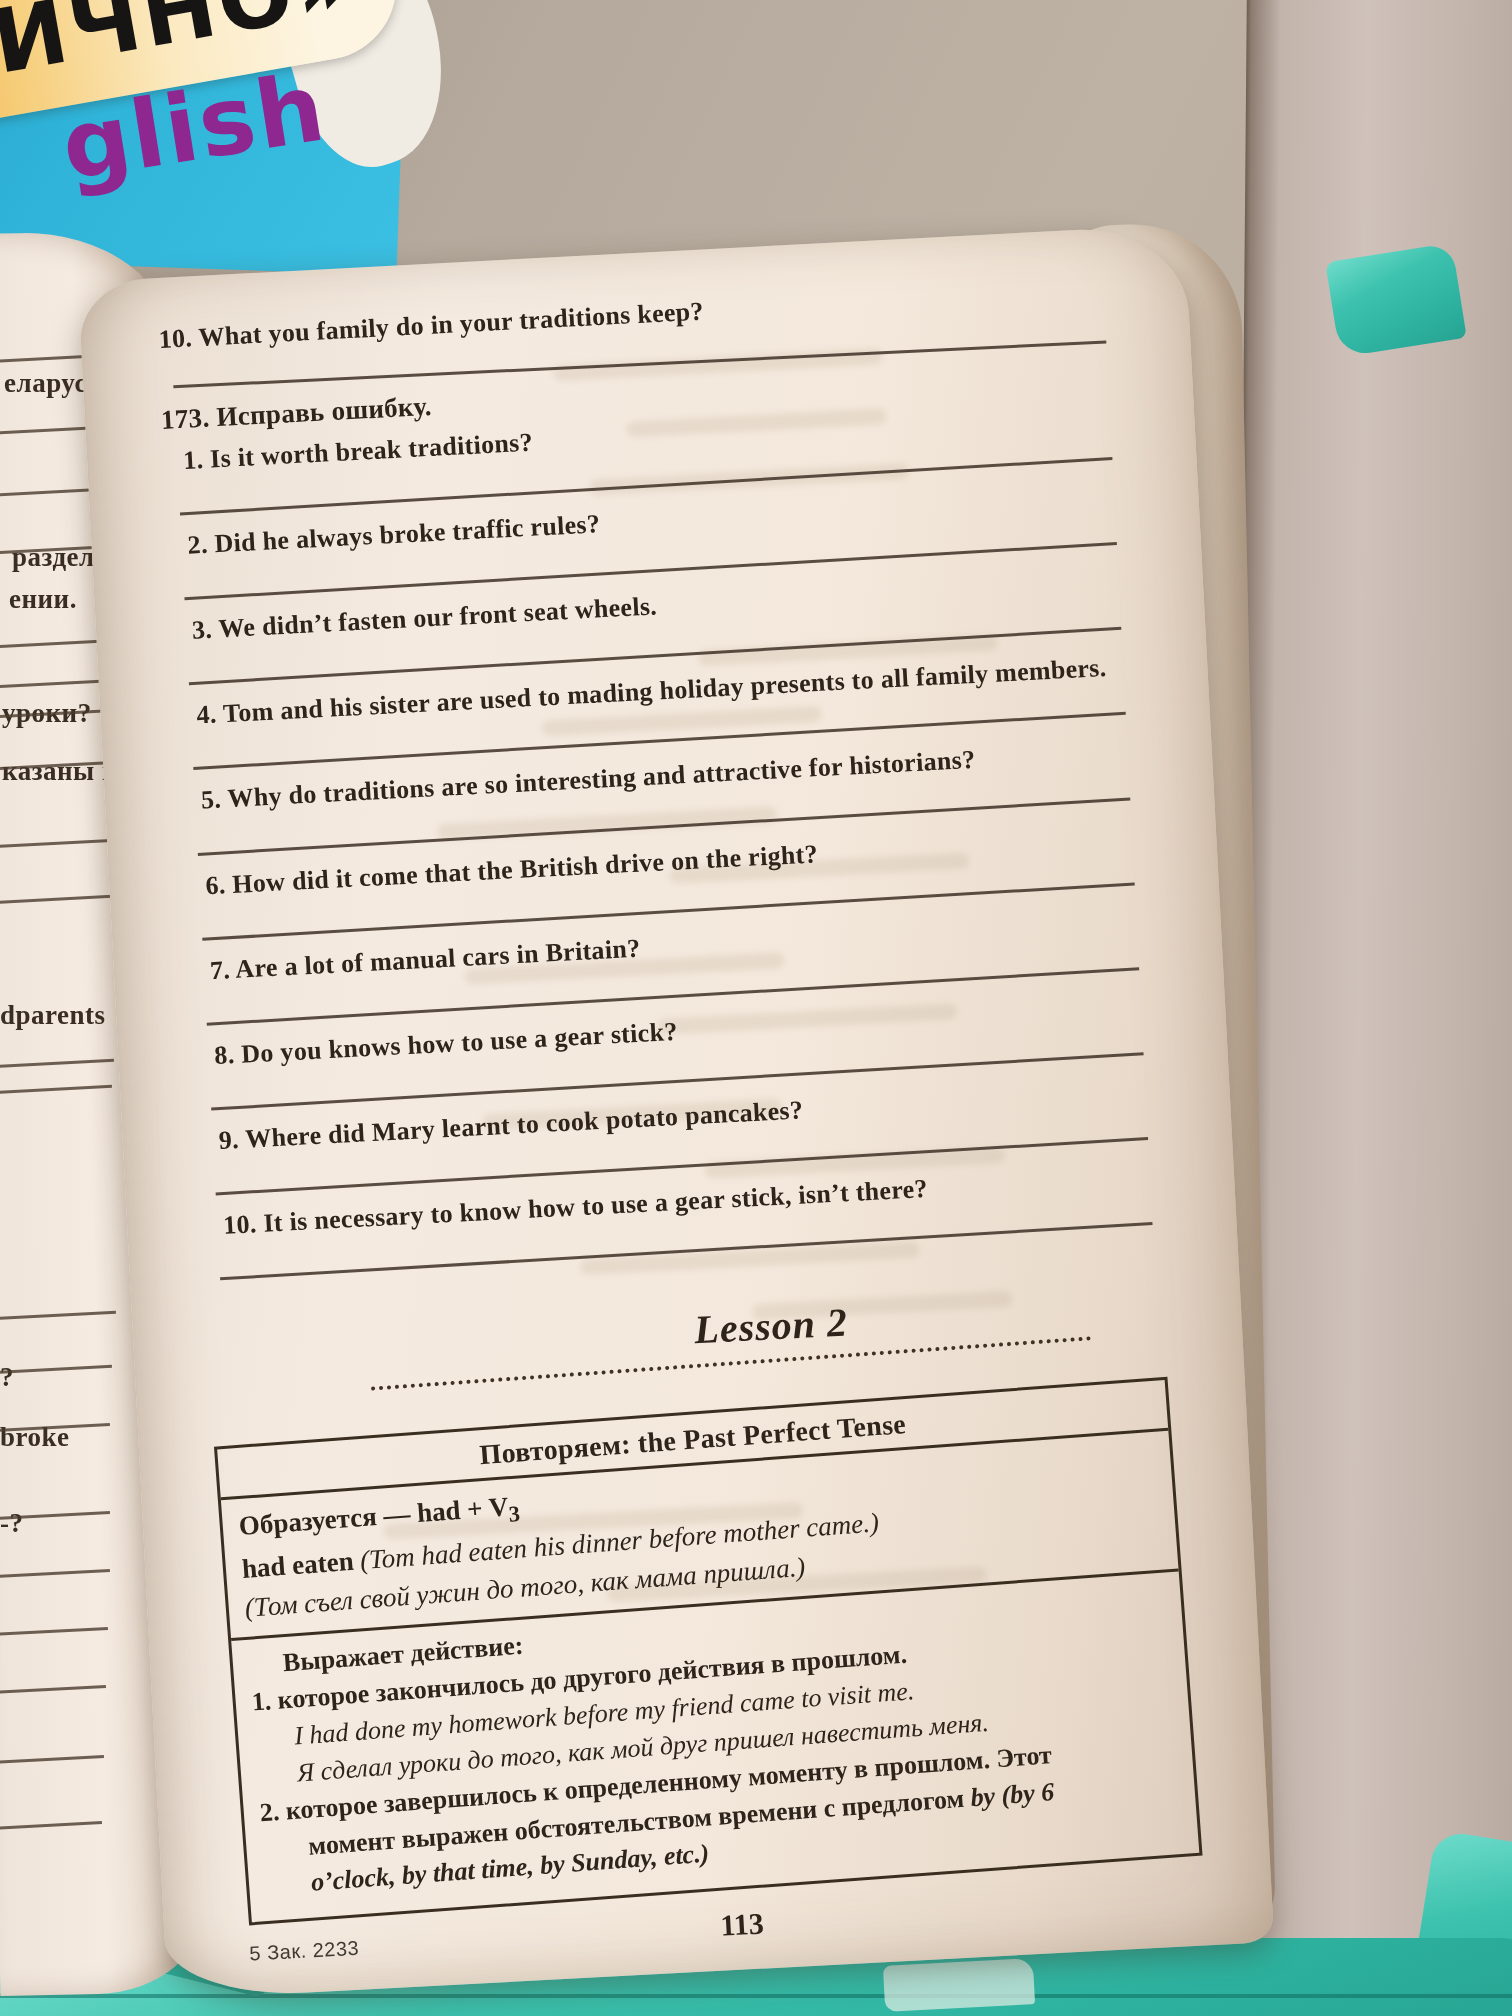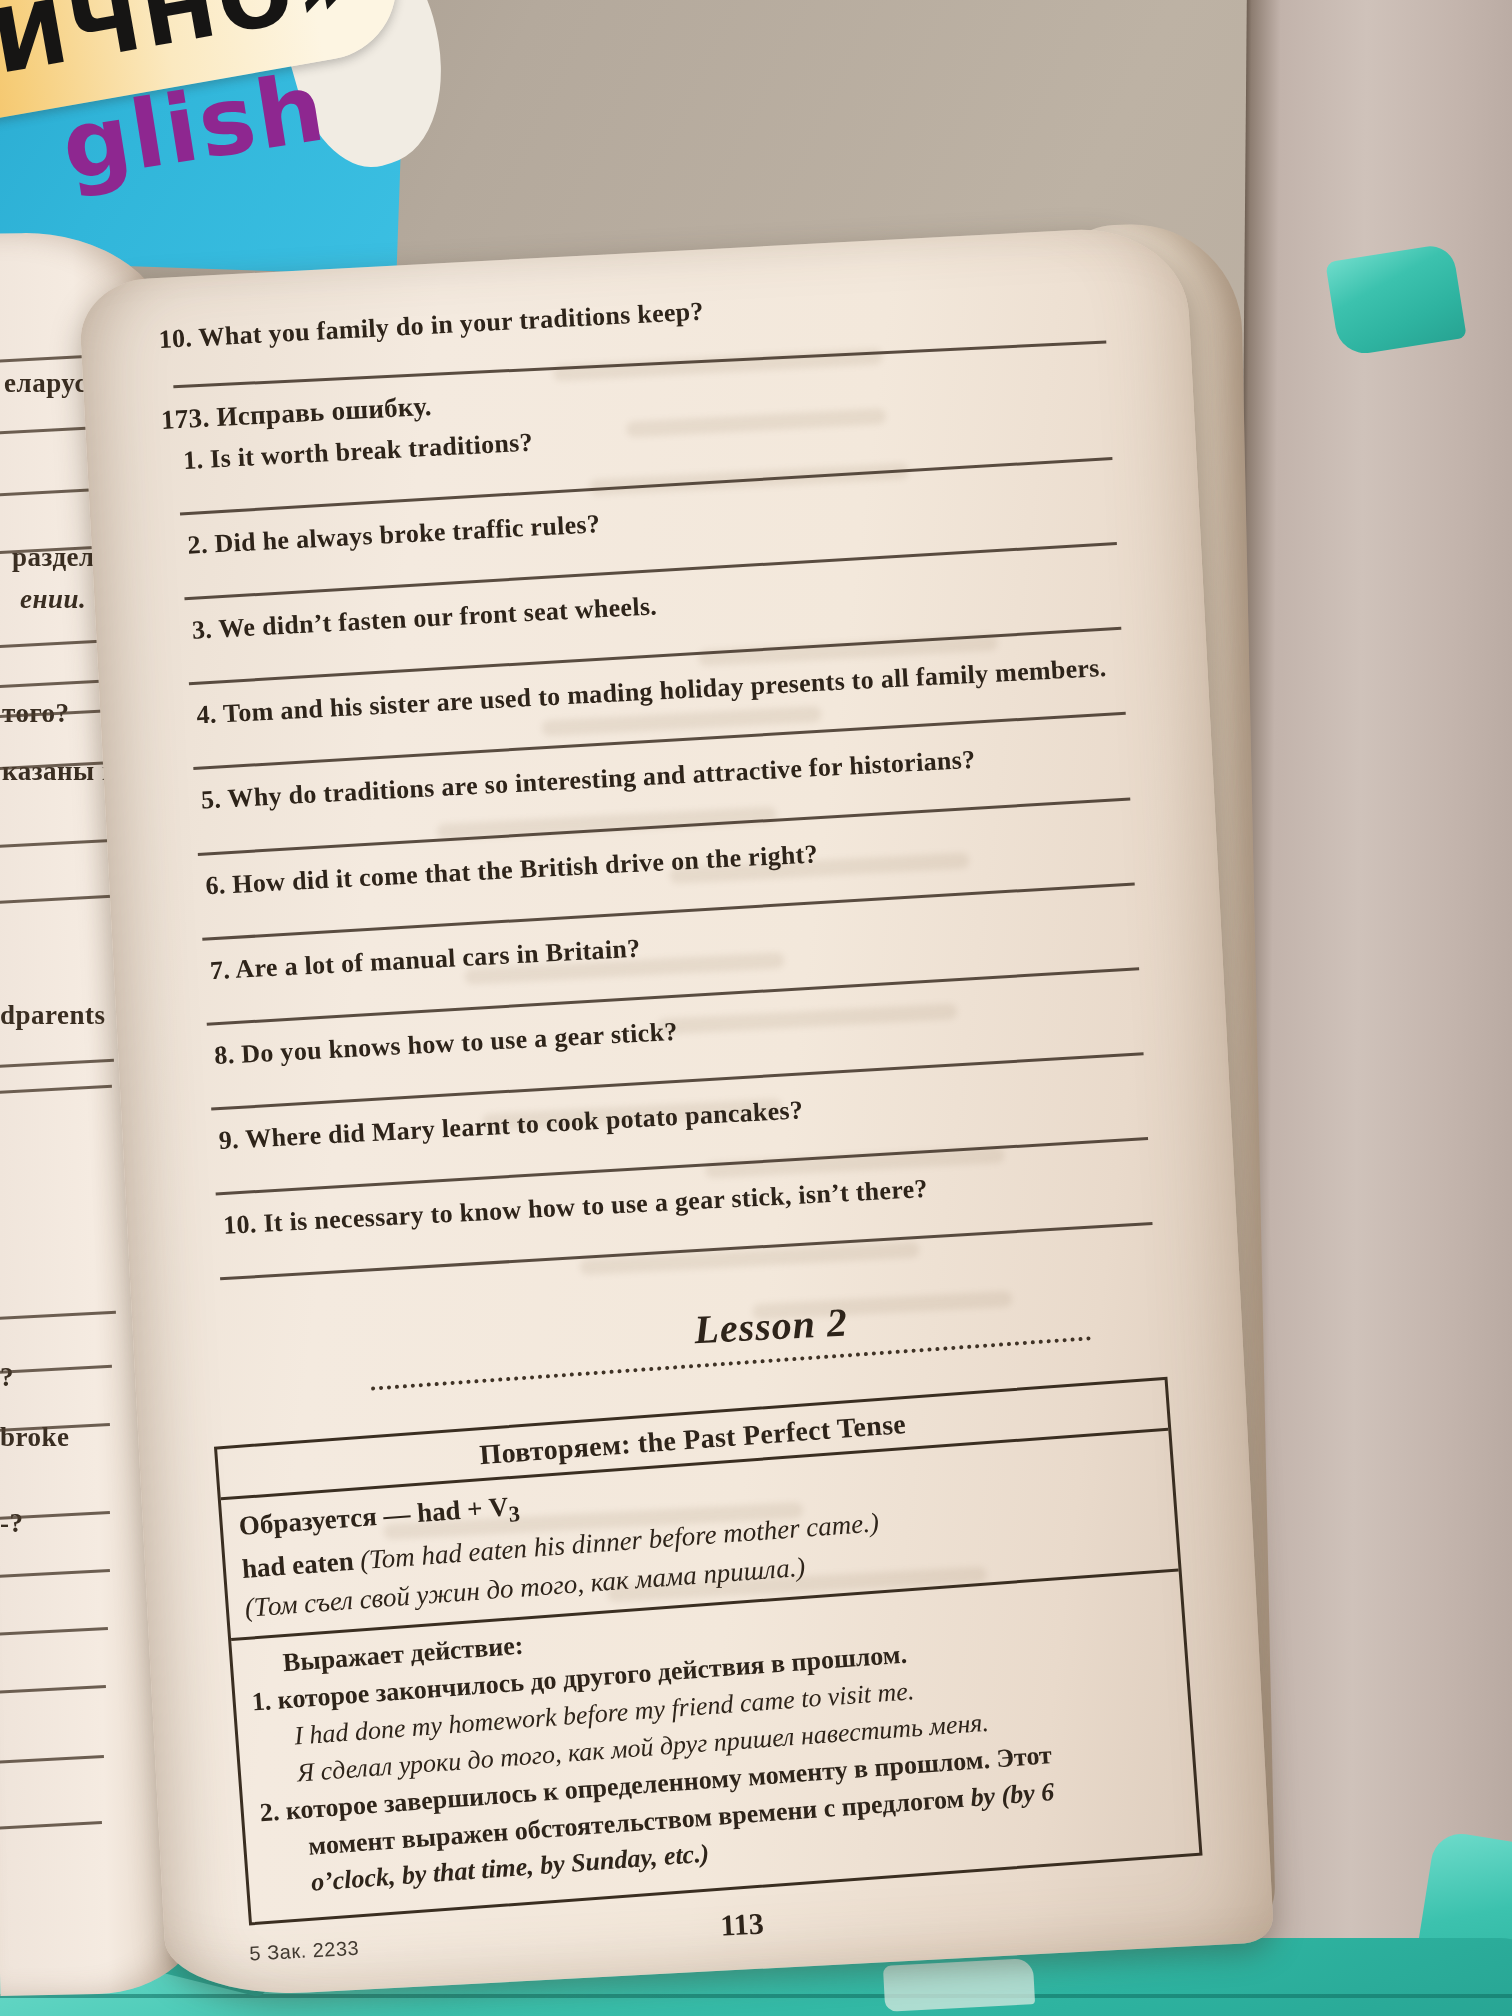--- a/index.html
+++ b/index.html
@@ -134,22 +134,22 @@
   <div class="teal teal-band">
     <div class="seam"></div>
   </div>
   <div class="teal teal-wedge"></div>
   <div class="paper-scrap"></div>
 
   <div class="left-page"></div>
 
   <div class="left-frag" style="left:4px;top:368px;">еларуси?</div>
   <div class="left-frag" style="left:12px;top:542px;">раздели-</div>
-  <div class="left-frag" style="left:20px;top:584px;font-style:italic;">ении.</div>
-  <div class="left-frag" style="left:2px;top:698px;">того?</div>
+  <div class="left-frag" style="left:9px;top:584px;">ении.</div>
+  <div class="left-frag" style="left:2px;top:698px;">уроки?</div>
   <div class="left-frag" style="left:2px;top:756px;">казаны в</div>
   <div class="left-frag" style="left:0px;top:1000px;">dparents</div>
   <div class="left-frag" style="left:0px;top:1422px;">broke</div>
   <div class="left-frag" style="left:0px;top:1362px;">?</div>
   <div class="left-frag" style="left:0px;top:1508px;">-?</div>
 
   <div class="left-line" style="left:-8px;top:356px;width:146px;"></div>
   <div class="left-line" style="left:-8px;top:428px;width:142px;"></div>
   <div class="left-line" style="left:-8px;top:490px;width:140px;"></div>
   <div class="left-line" style="left:-8px;top:548px;width:130px;"></div>

